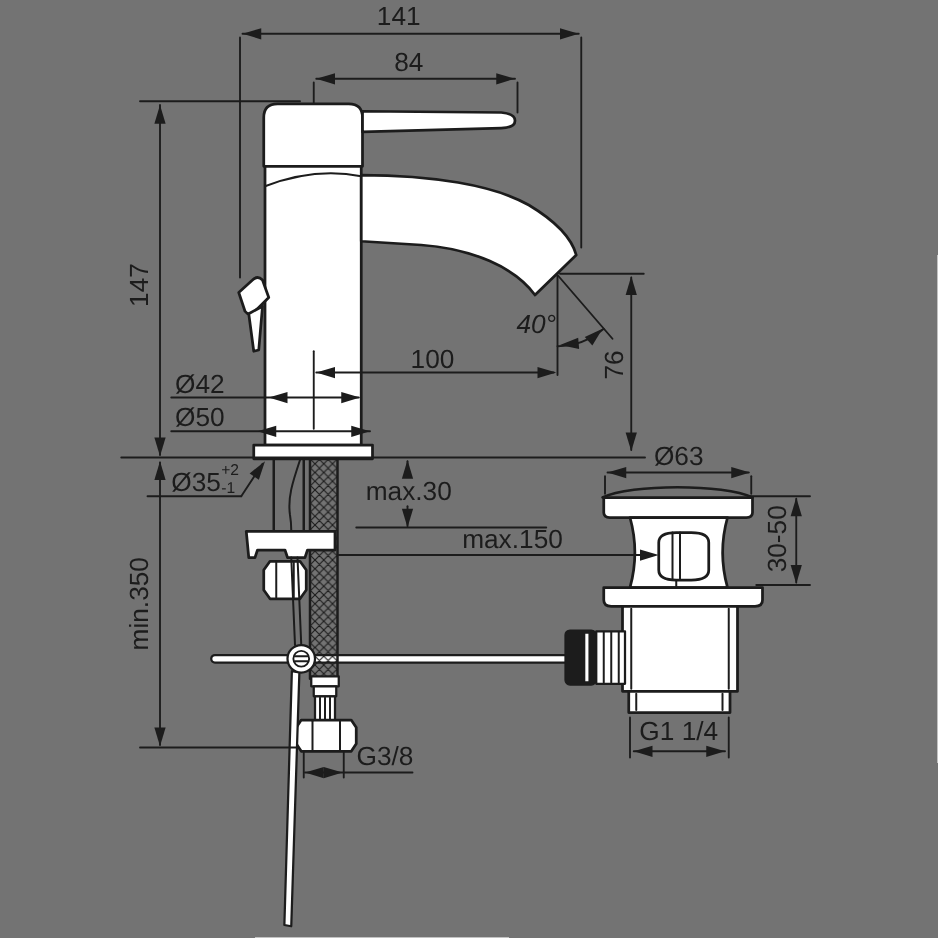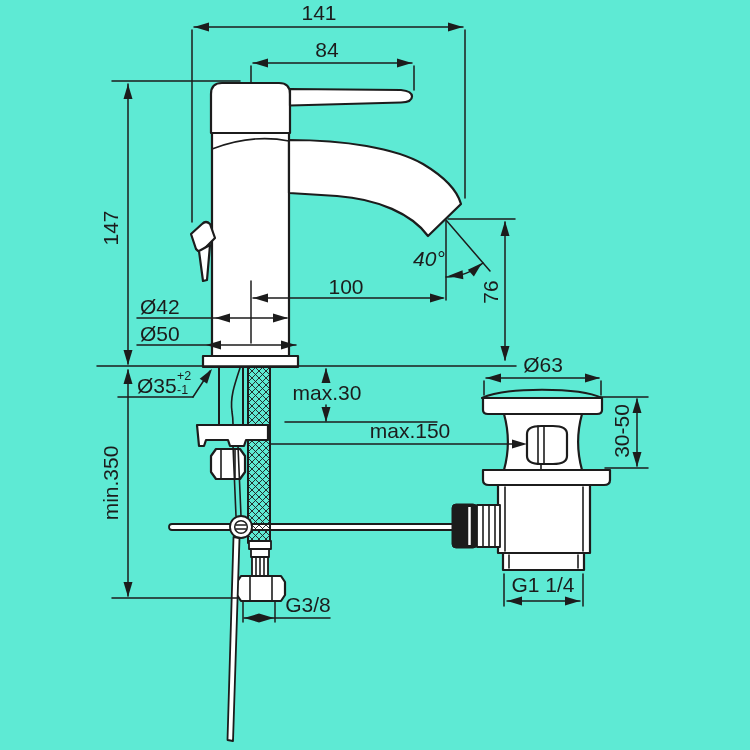--- a/index.html
+++ b/index.html
@@ -1,16 +1,16 @@
 <!DOCTYPE html>
 <html><head>
 <meta charset="utf-8">
 <style>
   html,body{margin:0;padding:0;background:#ffffff;}
-  .stage{width:750px;height:750px;background:#5eead4;position:relative;overflow:hidden;}
+  .stage{width:750px;height:750px;background:#737373;position:relative;overflow:hidden;}
   svg{display:block;}
   text{font-family:"Liberation Sans","DejaVu Sans",sans-serif;fill:#1c1c1c;}
   .dimtxt{font-size:21px;}
   .toltxt{font-size:12.5px;}
   .angletxt{font-size:21px;font-style:italic;}
   .part{fill:#ffffff;stroke:#1c1c1c;stroke-width:2.2;stroke-linejoin:round;stroke-linecap:round;}
   .partline{fill:none;stroke:#1c1c1c;stroke-width:2;stroke-linecap:round;}
   .thinpart{fill:none;stroke:#1c1c1c;stroke-width:1.6;stroke-linecap:round;}
   .dim{fill:none;stroke:#1c1c1c;stroke-width:1.5;stroke-linecap:round;}
   .arr{fill:#1c1c1c;stroke:none;}

